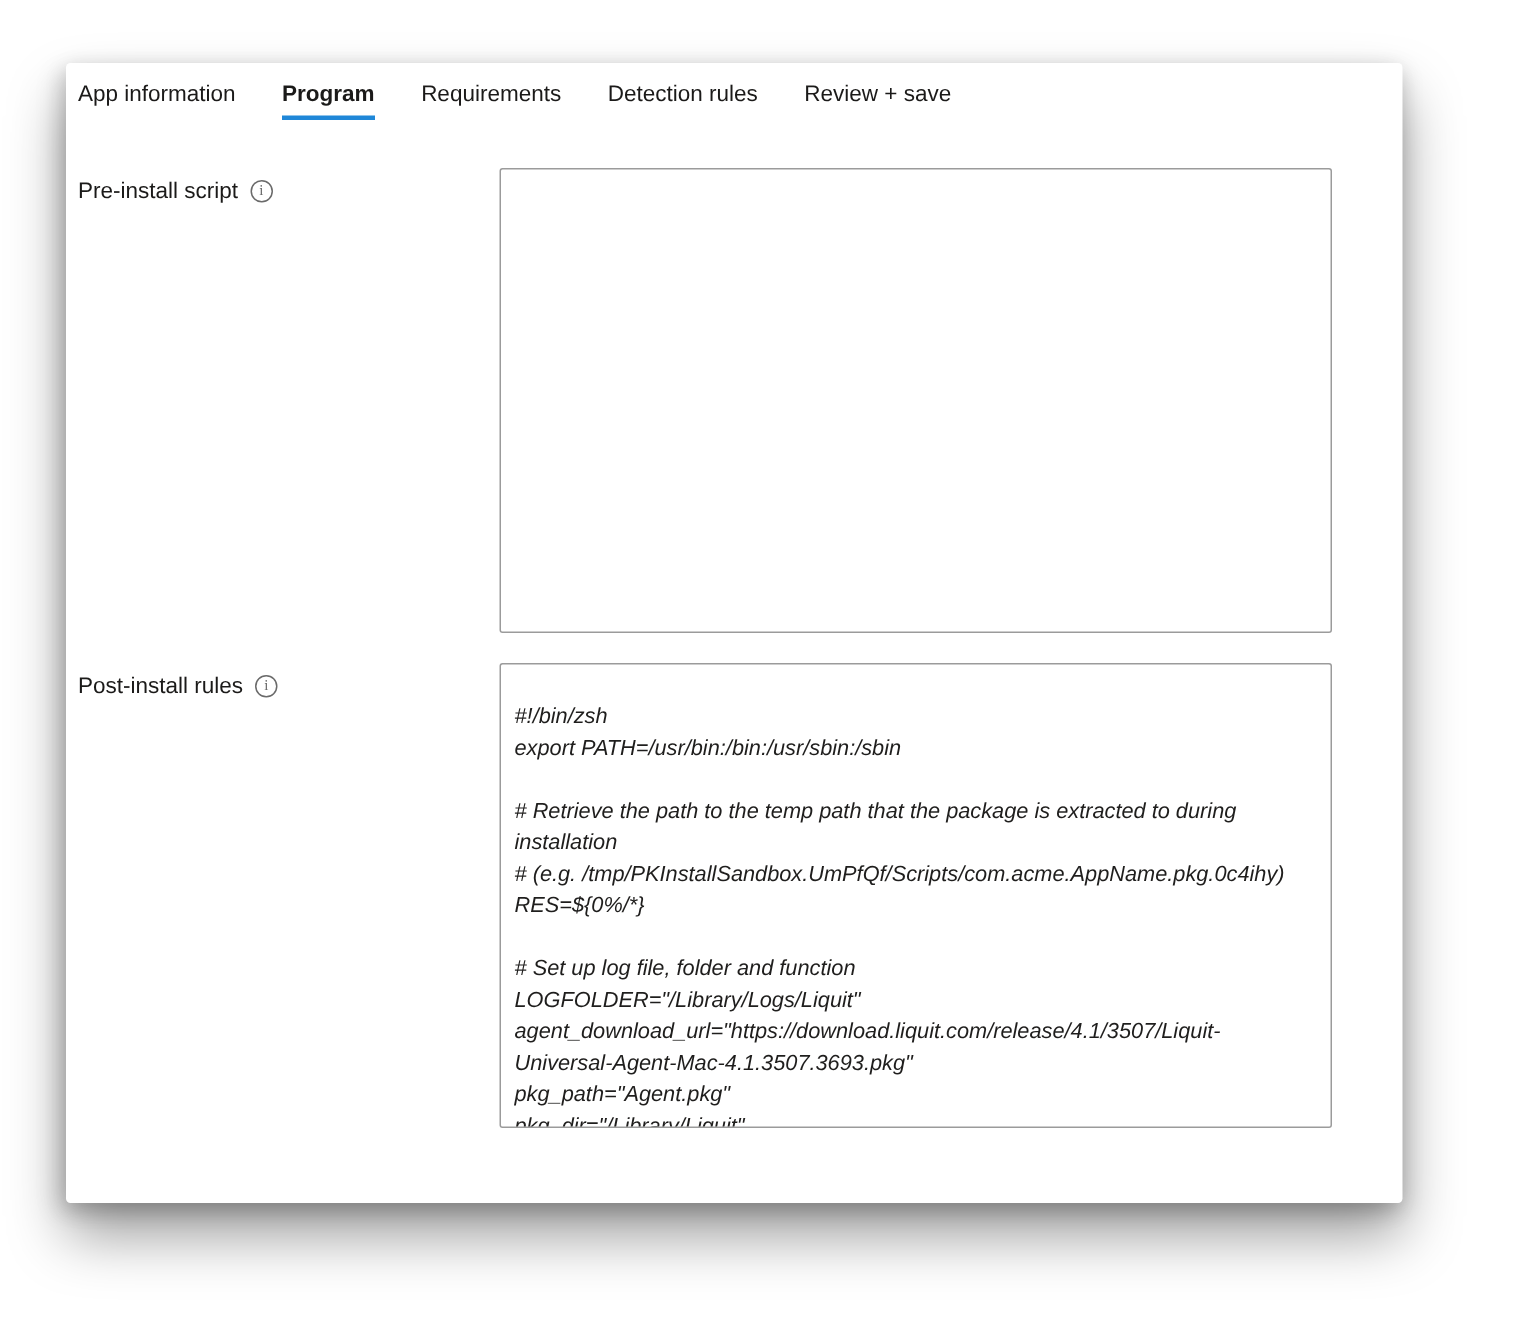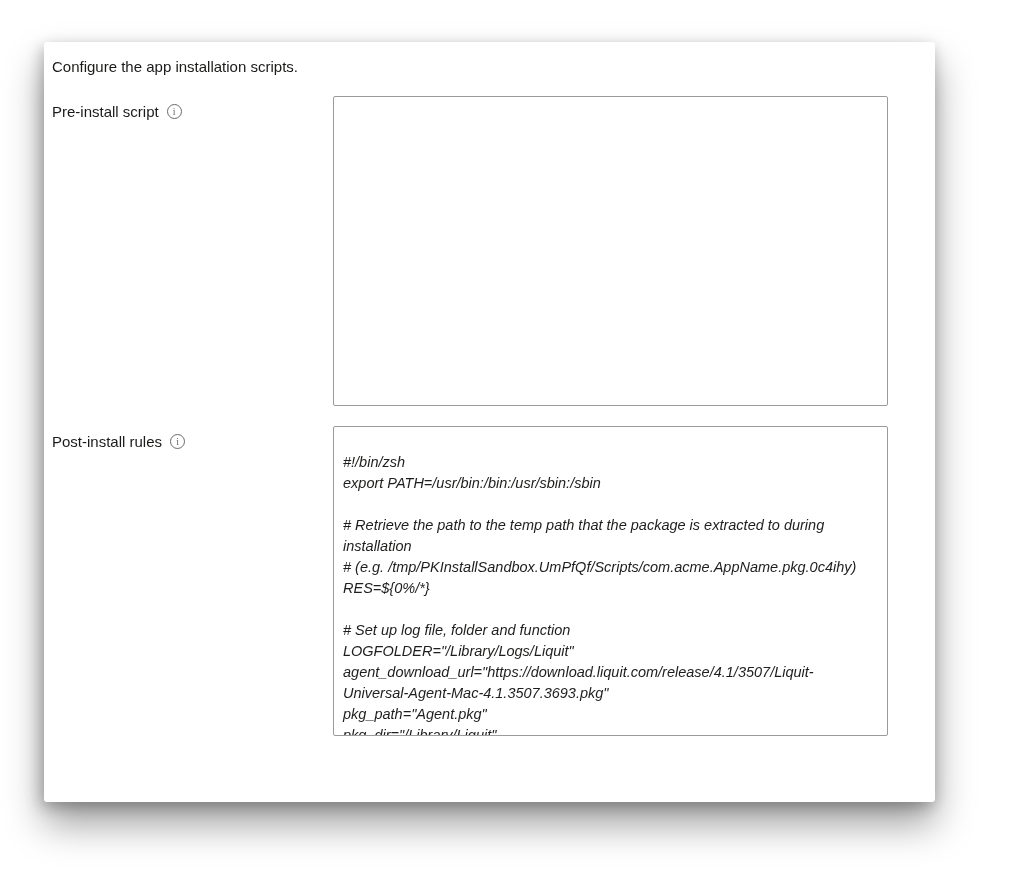--- a/index.html
+++ b/index.html
@@ -39,21 +39,21 @@
   }
   .tab.selected {
     font-weight: bold;
     border-bottom-color: var(--accent);
   }
   .subtitle {
     font-size: 15px;
     margin: 16px 8px 0 8px;
     color: var(--text);
   }
-  .form { margin-top: 21px; }
+  .form { margin-top: 32px; }
   .row {
     display: flex;
     align-items: flex-start;
     padding-left: 8px;
   }
   .row + .row { margin-top: 20px; }
   .field-label {
     width: 281px;
     padding-top: 7px;
     font-size: 15px;
@@ -92,22 +92,28 @@
     overflow-wrap: break-word;
     display: block;
     font-style: italic;
   }
 </style>
 </head>
 <body>
 
 <div class="card">
 
+  <nav class="tabs">
+    <div class="tab">App information</div>
+    <div class="tab selected">Program</div>
+    <div class="tab">Requirements</div>
+    <div class="tab">Detection rules</div>
+    <div class="tab">Review + save</div>
+  </nav>
 
-  <div class="subtitle">Configure the app installation scripts.</div>
 
   <div class="form">
 
     <div class="row">
       <div class="field-label">
         <span>Pre-install script</span>
         <span class="info-icon">i</span>
       </div>
       <textarea class="script-box" spellcheck="false" style=""></textarea>
     </div>

